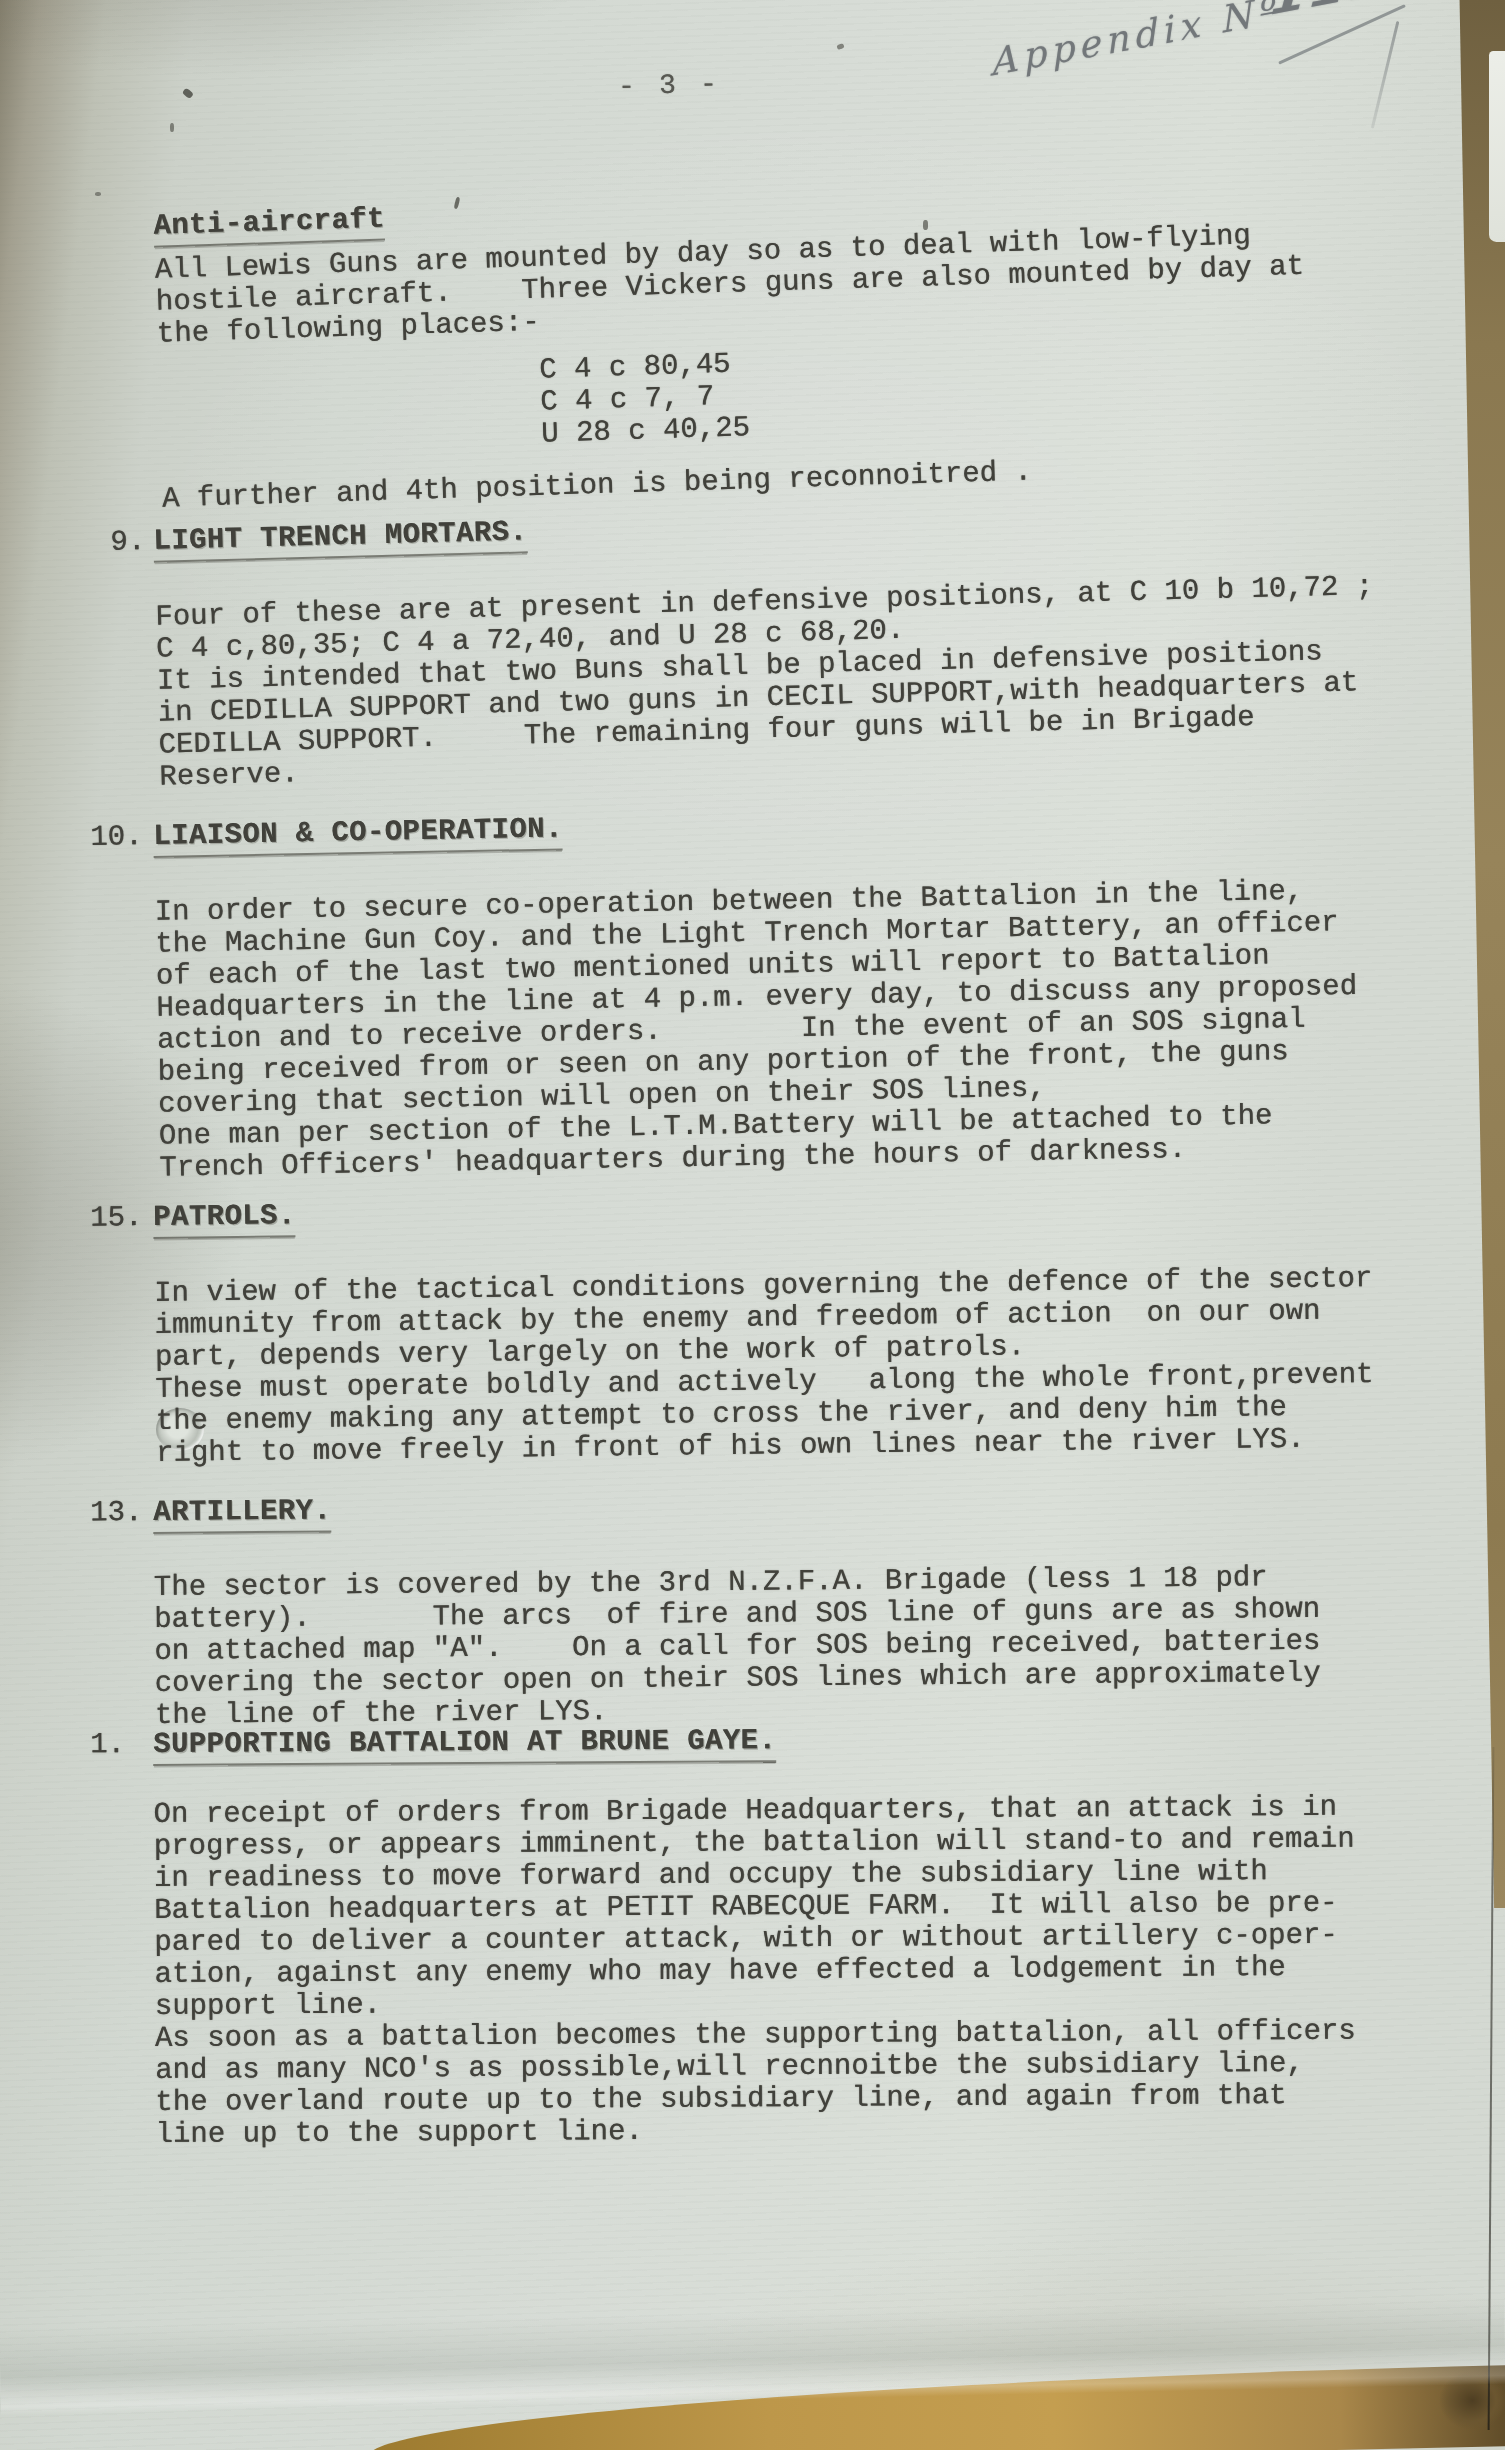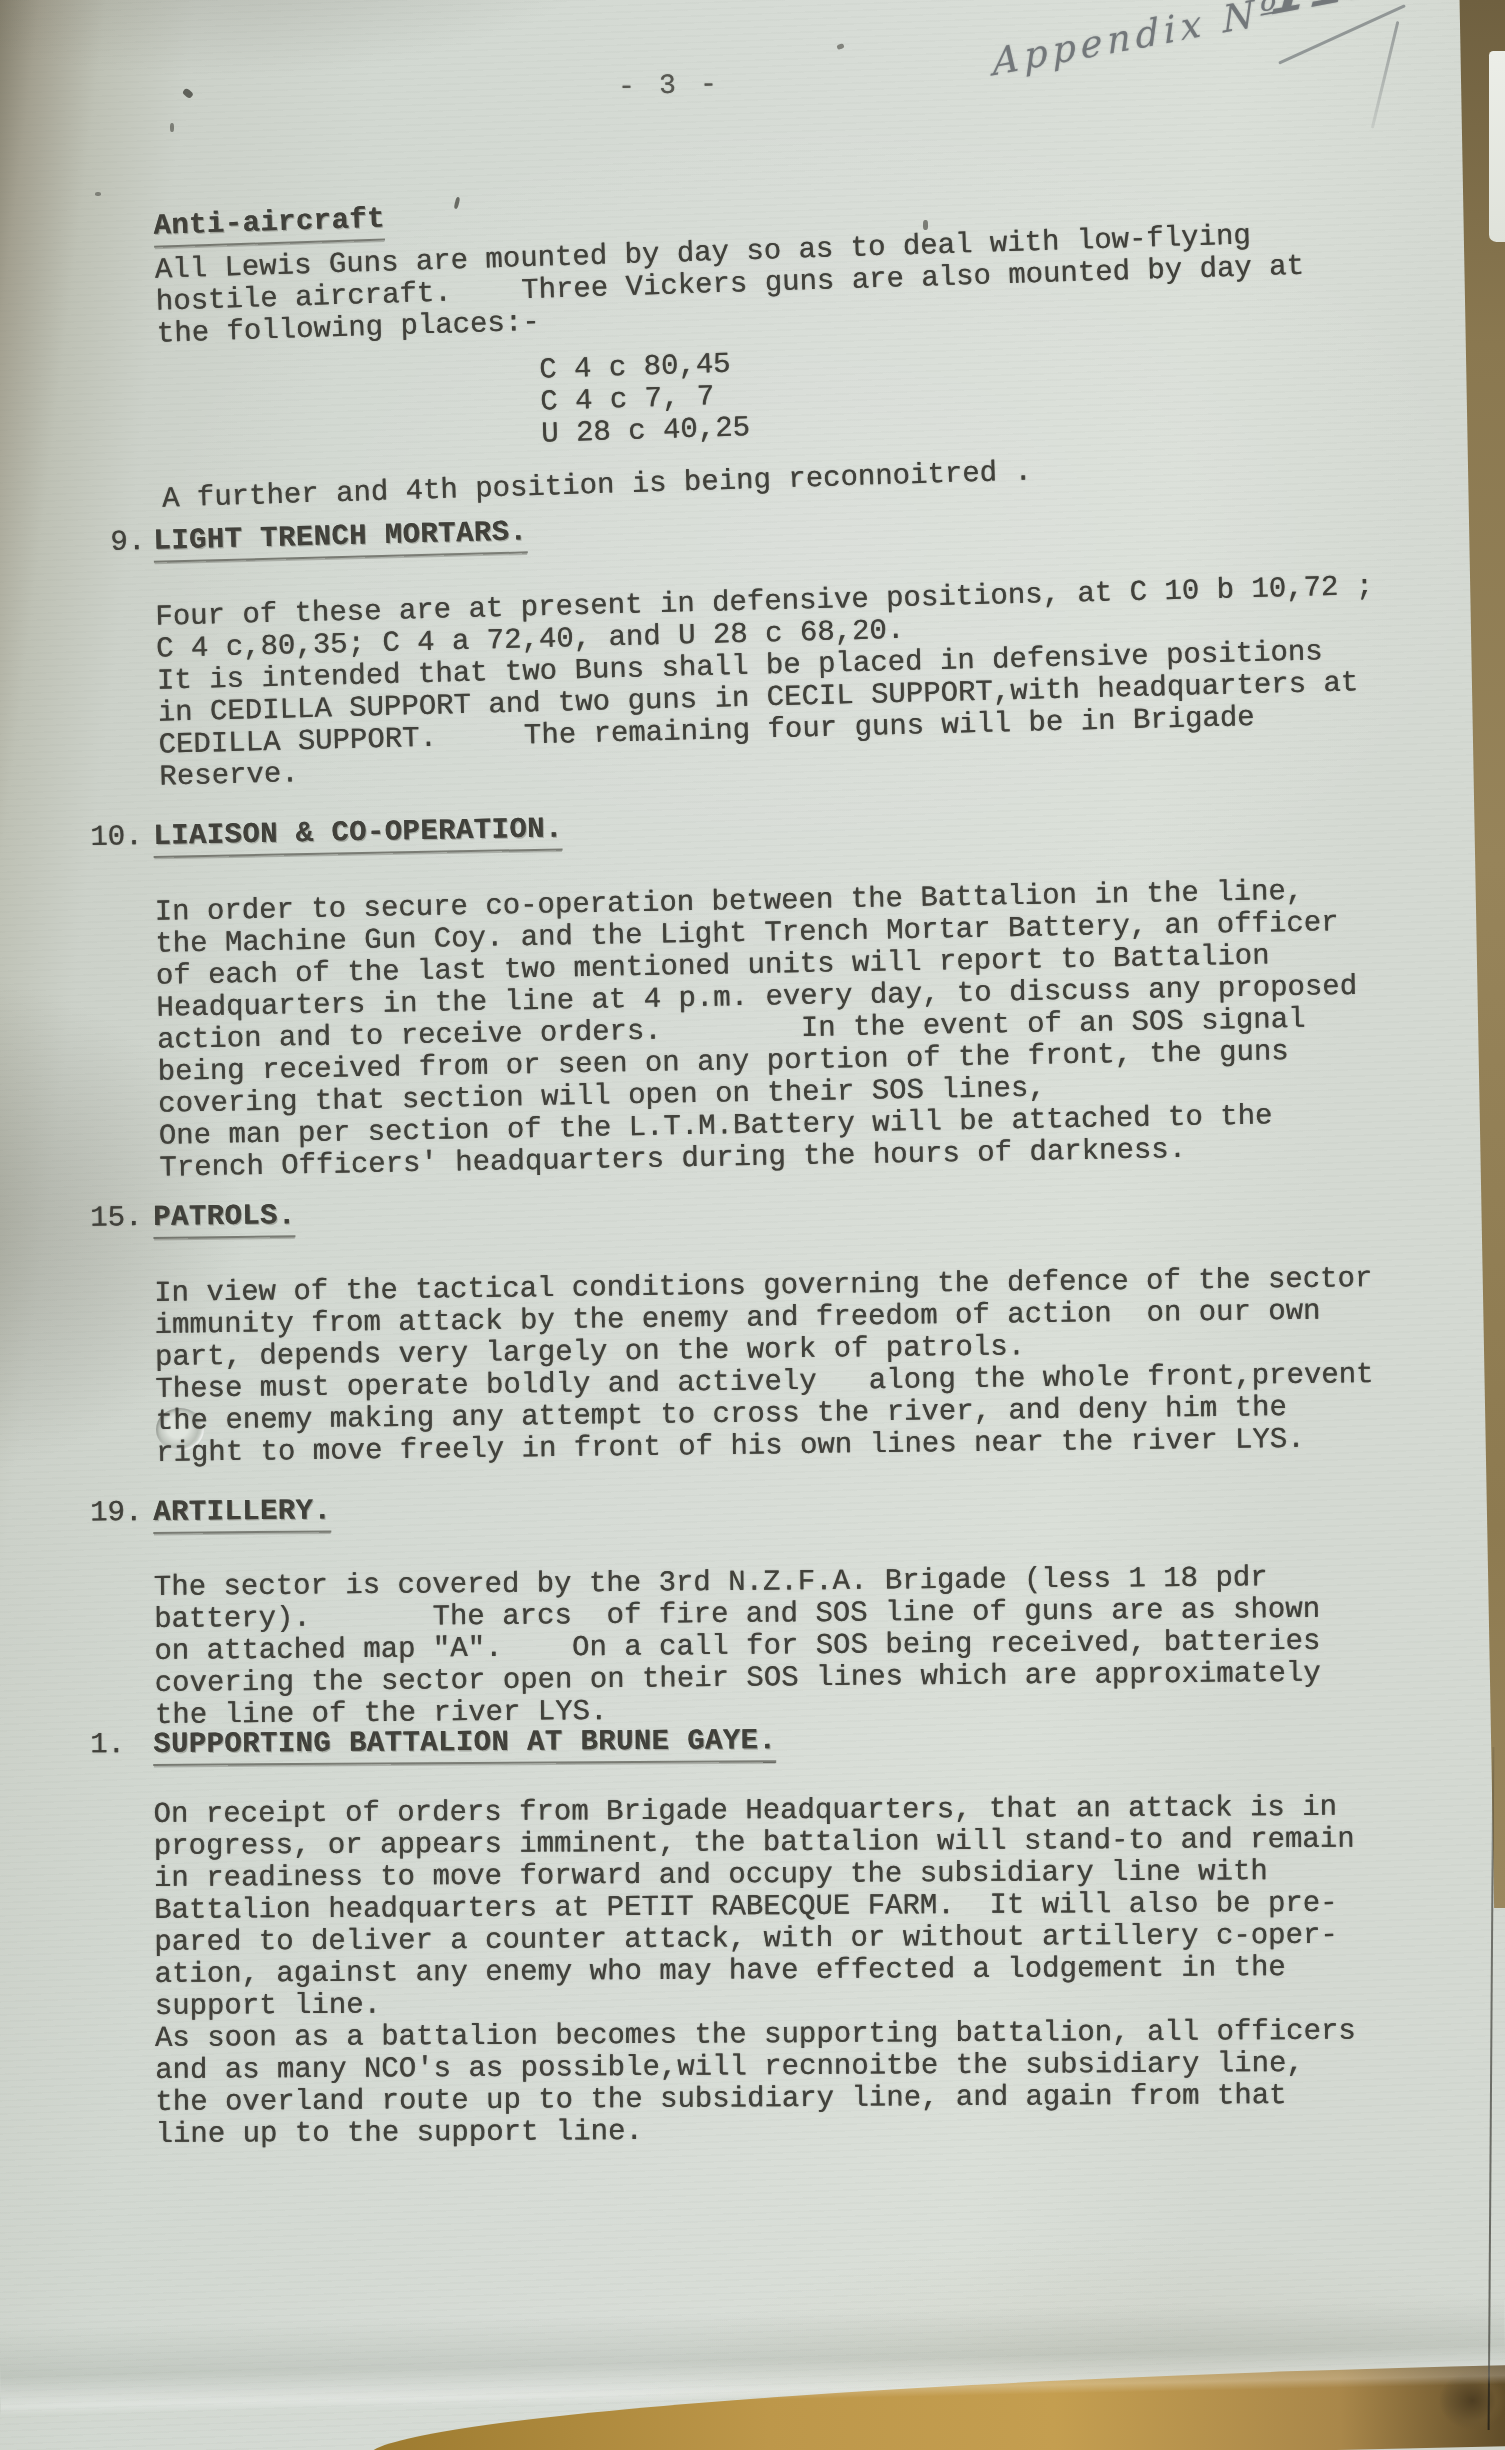--- a/index.html
+++ b/index.html
@@ -171,21 +171,21 @@
           <div class="tline">In view of the tactical conditions governing the defence of the sector</div>
           <div class="tline">immunity from attack by the enemy and freedom of action  on our own</div>
           <div class="tline">part, depends very largely on the work of patrols.</div>
           <div class="tline">These must operate boldly and actively   along the whole front,prevent</div>
           <div class="tline">the enemy making any attempt to cross the river, and deny him the</div>
           <div class="tline">right to move freely in front of his own lines near the river LYS.</div>
         </div>
     </div>
 
     <div class="section s4">
-      <span class="sec-num">19.</span>
+      <span class="sec-num">13.</span>
       <span class="sec-title">ARTILLERY.</span>
       <div class="sec-body">
           <div class="tline">The sector is covered by the 3rd N.Z.F.A. Brigade (less 1 18 pdr</div>
           <div class="tline">battery).       The arcs  of fire and SOS line of guns are as shown</div>
           <div class="tline">on attached map "A".    On a call for SOS being received, batteries</div>
           <div class="tline">covering the sector open on their SOS lines which are approximately</div>
           <div class="tline">the line of the river LYS.</div>
         </div>
     </div>
 

